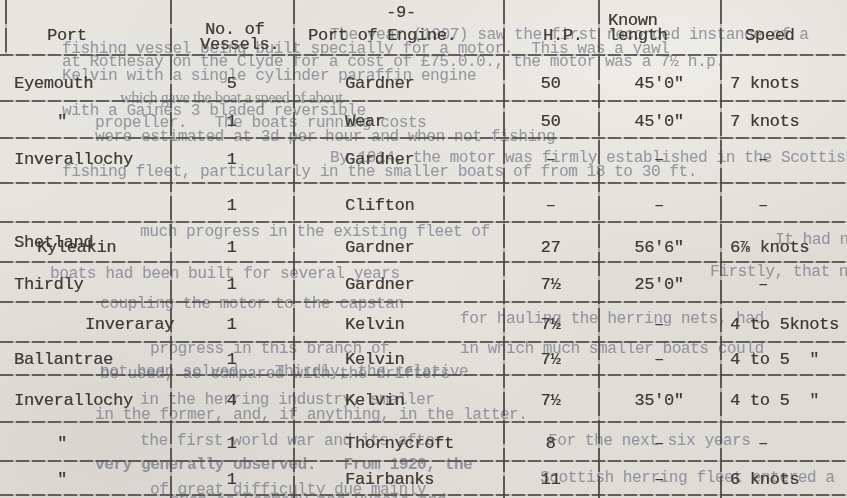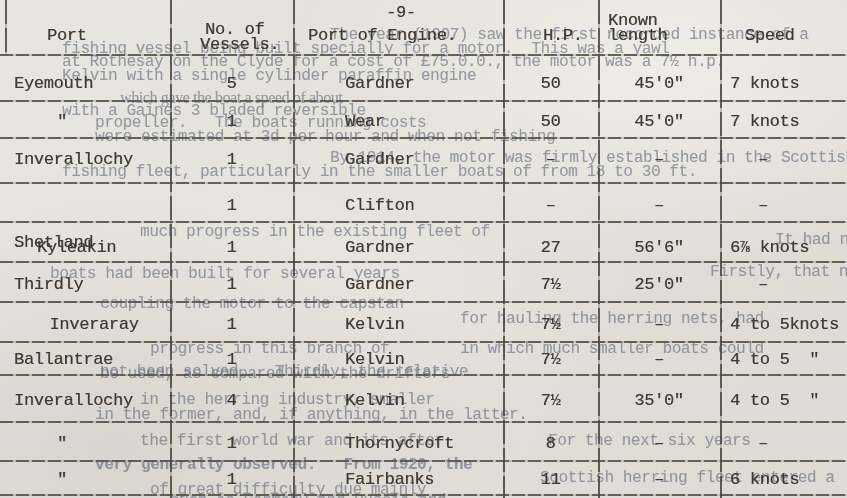--- a/index.html
+++ b/index.html
@@ -138,21 +138,21 @@
     <div class="cell" style="left: 294px; top: 239px; width: 205px; text-align: left; padding-left: 51px;">Gardner</div>
     <div class="cell" style="left: 504px; top: 239px; width: 93px; text-align: center; padding-left: 0px;">27</div>
     <div class="cell" style="left: 599px; top: 239px; width: 120px; text-align: center; padding-left: 0px;">56'6"</div>
     <div class="cell" style="left: 721px; top: 239px; width: 124px; text-align: left; padding-left: 9px;">6⅞ knots</div>
     <div class="cell" style="left: 6px; top: 276px; width: 160px; text-align: left; padding-left: 8px;">Thirdly</div>
     <div class="cell" style="left: 171px; top: 276px; width: 121px; text-align: center; padding-left: 0px;">1</div>
     <div class="cell" style="left: 294px; top: 276px; width: 205px; text-align: left; padding-left: 51px;">Gardner</div>
     <div class="cell" style="left: 504px; top: 276px; width: 93px; text-align: center; padding-left: 0px;">7½</div>
     <div class="cell" style="left: 599px; top: 276px; width: 120px; text-align: center; padding-left: 0px;">25'0"</div>
     <div class="cell" style="left: 721px; top: 276px; width: 124px; text-align: left; padding-left: 37px;">–</div>
-    <div class="cell" style="left: 6px; top: 316px; width: 160px; text-align: center; padding-left: 8px;">Inveraray</div>
+    <div class="cell" style="left: 6px; top: 316px; width: 160px; text-align: right; padding-left: 8px;">Inveraray</div>
     <div class="cell" style="left: 171px; top: 316px; width: 121px; text-align: center; padding-left: 0px;">1</div>
     <div class="cell" style="left: 294px; top: 316px; width: 205px; text-align: left; padding-left: 51px;">Kelvin</div>
     <div class="cell" style="left: 504px; top: 316px; width: 93px; text-align: center; padding-left: 0px;">7½</div>
     <div class="cell" style="left: 599px; top: 316px; width: 120px; text-align: center; padding-left: 0px;">–</div>
     <div class="cell" style="left: 721px; top: 316px; width: 124px; text-align: left; padding-left: 9px;">4 to 5knots</div>
     <div class="cell" style="left: 6px; top: 351px; width: 160px; text-align: left; padding-left: 8px;">Ballantrae</div>
     <div class="cell" style="left: 171px; top: 351px; width: 121px; text-align: center; padding-left: 0px;">1</div>
     <div class="cell" style="left: 294px; top: 351px; width: 205px; text-align: left; padding-left: 51px;">Kelvin</div>
     <div class="cell" style="left: 504px; top: 351px; width: 93px; text-align: center; padding-left: 0px;">7½</div>
     <div class="cell" style="left: 599px; top: 351px; width: 120px; text-align: center; padding-left: 0px;">–</div>

